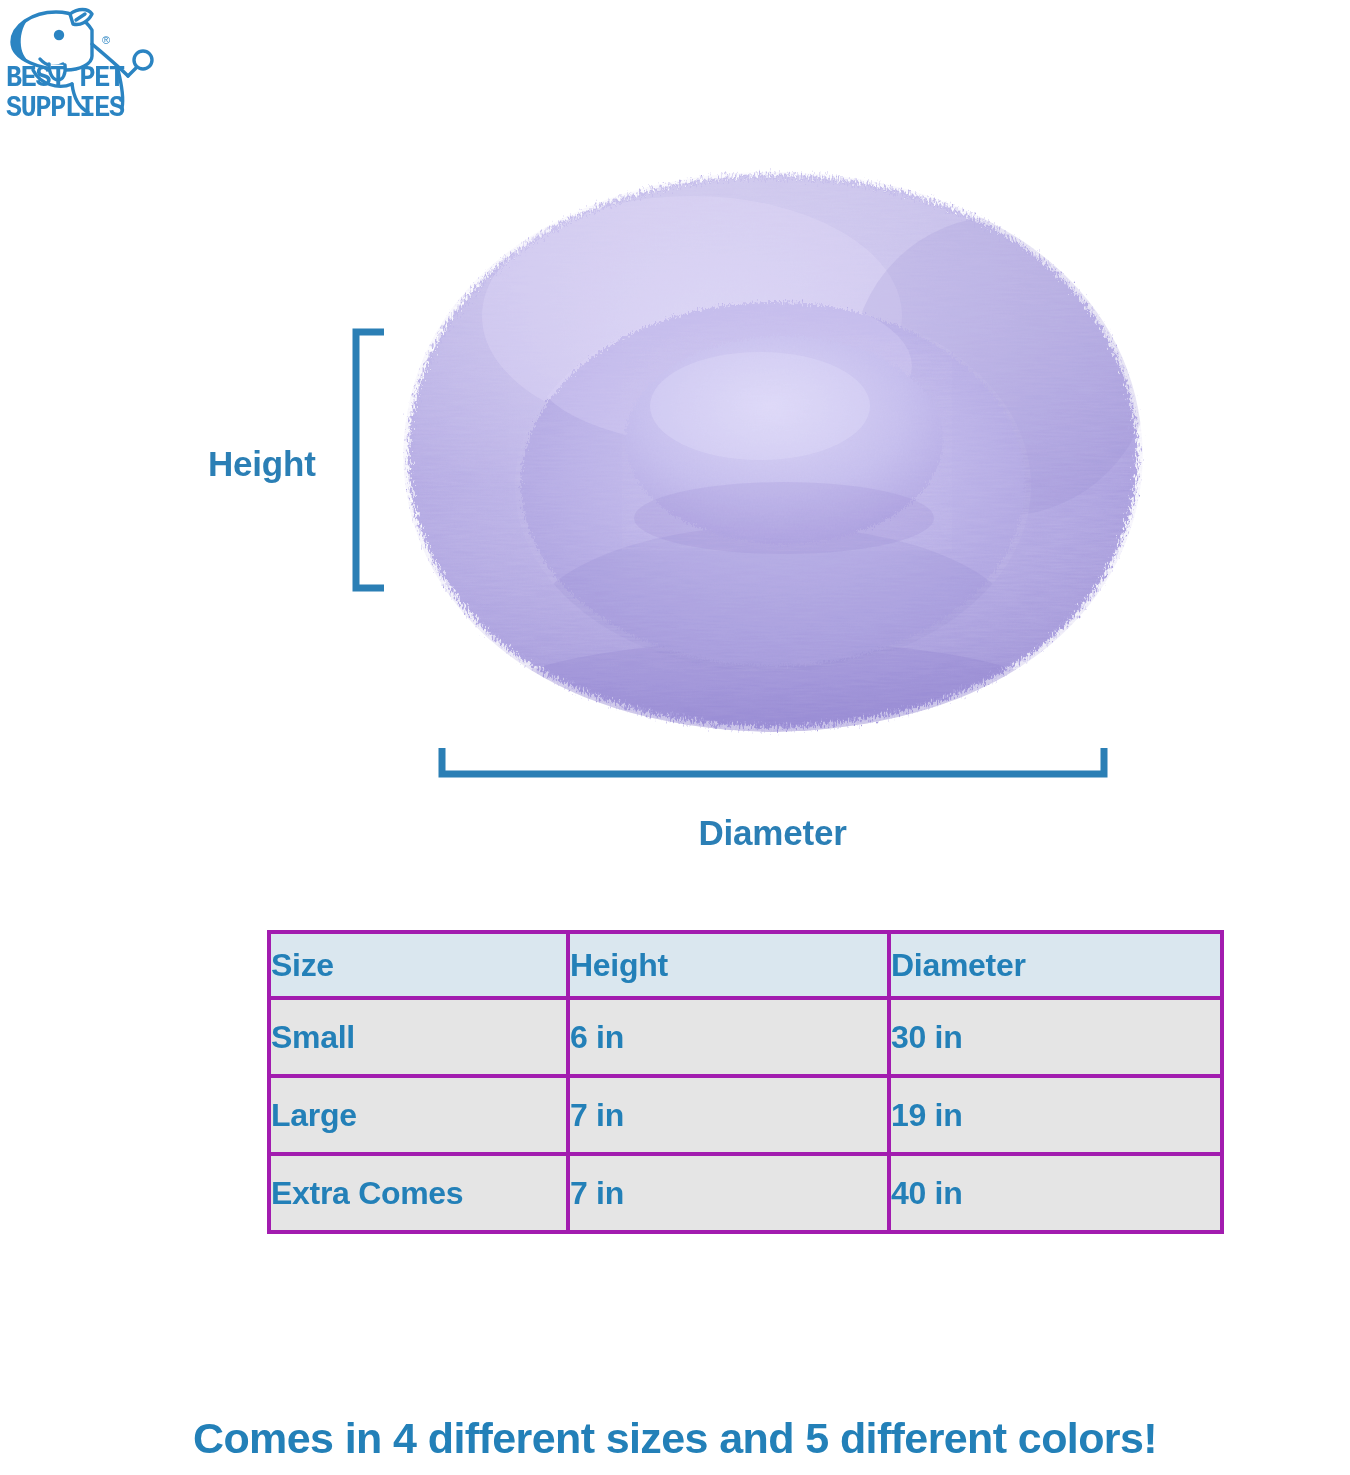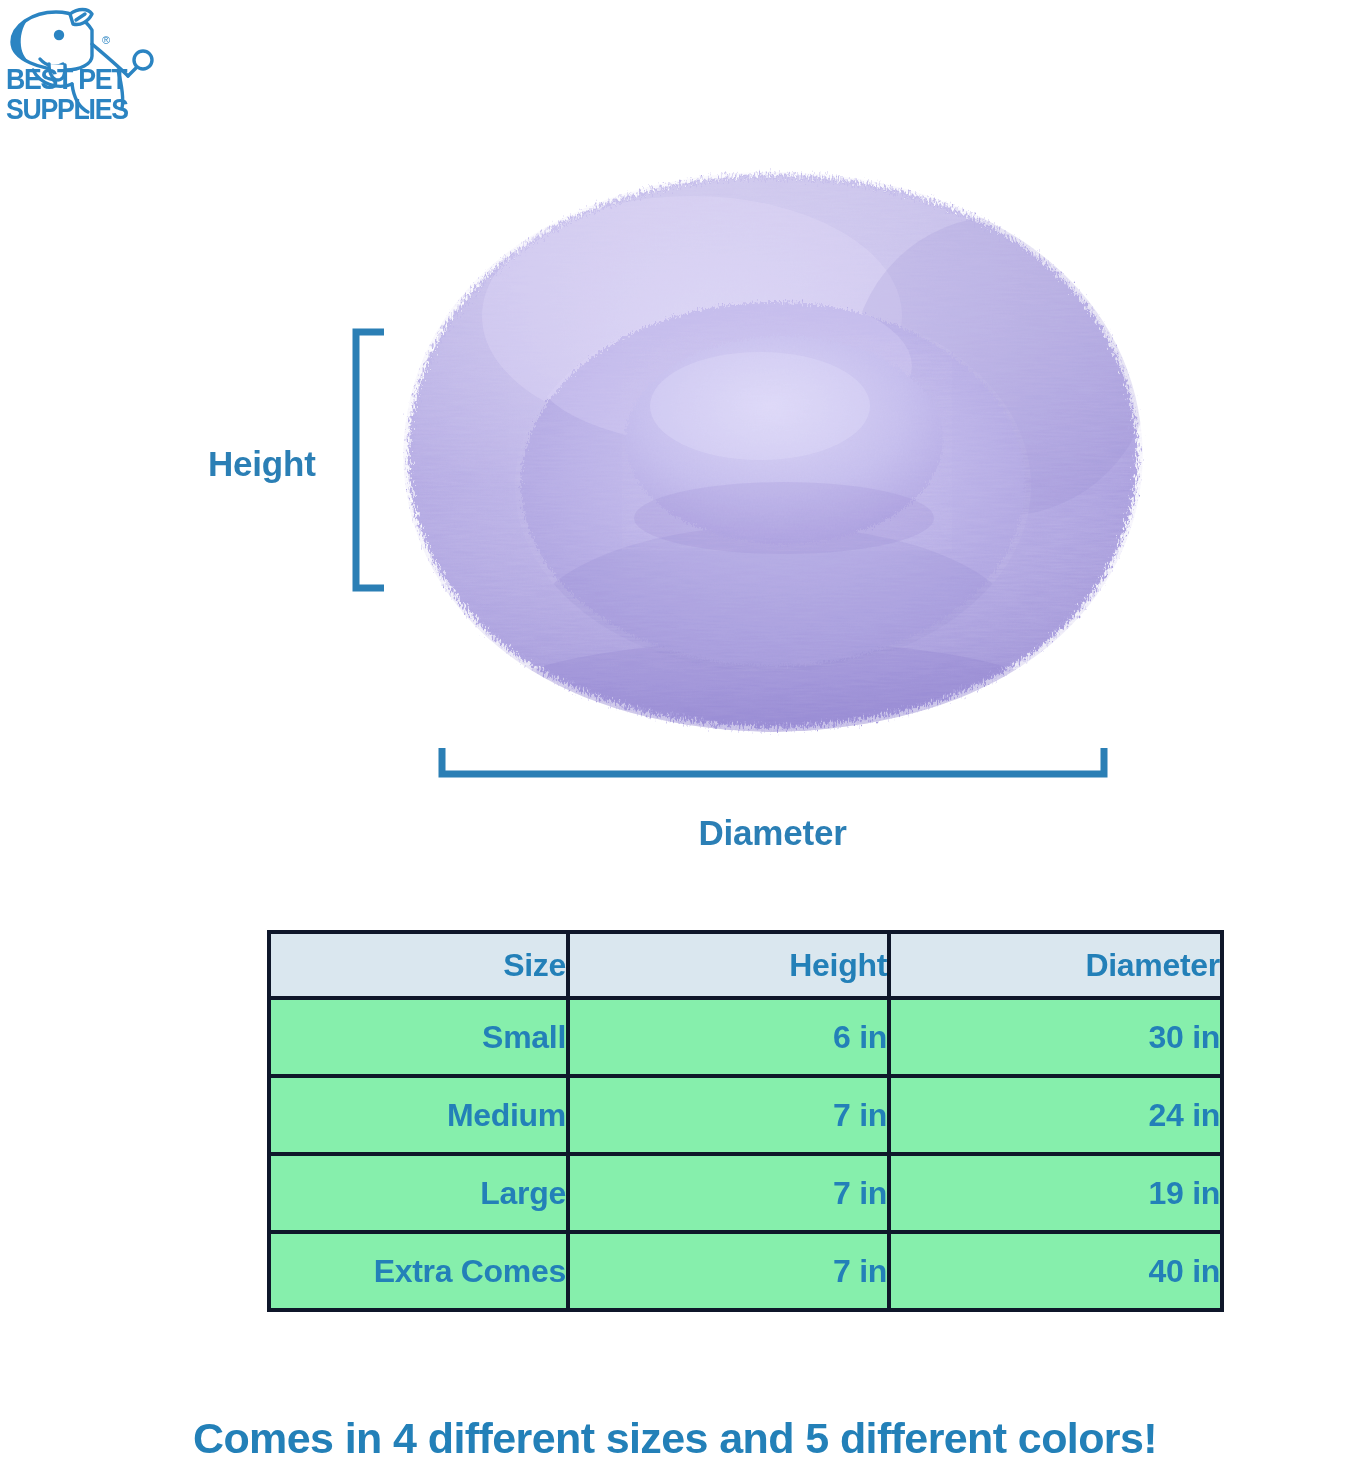--- a/index.html
+++ b/index.html
@@ -85,34 +85,34 @@
     top: 930px;
     width: 953px;
     border-collapse: collapse;
     table-layout: fixed;
   }
   #size-table col.c-size  { width: 299px; }
   #size-table col.c-h     { width: 321px; }
   #size-table col.c-d     { width: 333px; }
   #size-table th,
   #size-table td {
-    border: 4px solid #0f172a;
-    text-align: right;
+    border: 4px solid #a21caf;
+    text-align: left;
     color: #2380b8;
     font-weight: bold;
     font-size: 32px;
     letter-spacing: -0.3px;
     padding: 0;
   }
   #size-table thead th {
     background: #dae7ef;
     height: 62px;
   }
   #size-table tbody td {
-    background: #86efac;
+    background: #e5e5e5;
     height: 74px;
   }
 
   
   #tagline {
     position: absolute;
     left: 0;
     top: 1412px;
     width: 1350px;
     text-align: center;
@@ -152,21 +152,21 @@
         <path d="M86 40 C100 52, 112 62, 122 72"></path>
         <path d="M122 72 L130 64"></path>
 
         <circle cx="137" cy="56" r="9" fill="#ffffff"></circle>
 
         <path d="M66 80 C68 96, 74 104, 82 108"></path>
         <path d="M112 66 C116 82, 118 94, 116 104"></path>
       </g>
       <text x="96" y="40" font-family="Liberation Sans, sans-serif" font-size="11" fill="#2b84c2">®</text>
     </svg>
-    <div style="position:absolute; left:0; top:60px; width:152px; font-family:Liberation Sans, sans-serif;">
+    <div style="position:absolute; left:0; top:60px; width:152px; font-family:Liberation Mono, monospace;">
       <div style="color:#2b84c2; font-weight:bold; font-size:29px; line-height:30px; letter-spacing:-1.4px; transform:scaleX(0.92); transform-origin:left center;">BEST PET</div>
       <div style="color:#2b84c2; font-weight:bold; font-size:29px; line-height:30px; letter-spacing:-1.4px; transform:scaleX(0.92); transform-origin:left center;">SUPPLIES</div>
     </div>
   </div>
 
   <div id="bed-wrap">
     <svg viewBox="0 0 762 584" xmlns="http://www.w3.org/2000/svg" aria-hidden="true">
       <defs>
         <radialGradient id="outerFur" cx="42%" cy="34%" r="74%">
           <stop offset="0%" stop-color="#d6d0f3"></stop>
@@ -280,25 +280,20 @@
         <th>Diameter</th>
       </tr>
     </thead>
     <tbody>
       <tr>
         <td>Small</td>
         <td>6 in</td>
         <td>30 in</td>
       </tr>
       <tr>
-        <td>Medium</td>
-        <td>7 in</td>
-        <td>24 in</td>
-      </tr>
-      <tr>
         <td>Large</td>
         <td>7 in</td>
         <td>19 in</td>
       </tr>
       <tr>
         <td>Extra Comes</td>
         <td>7 in</td>
         <td>40 in</td>
       </tr>
     </tbody>

